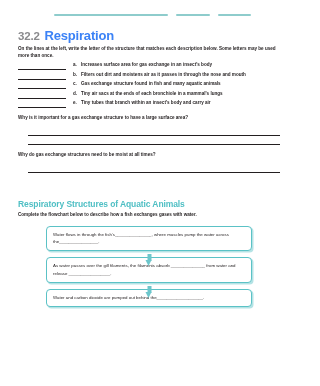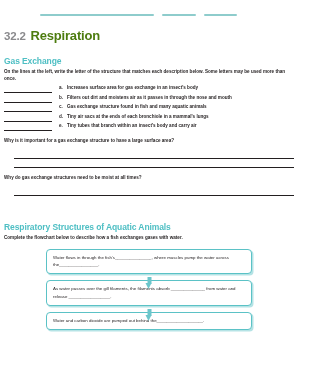--- a/index.html
+++ b/index.html
@@ -14,21 +14,21 @@
     font-family: "Liberation Sans", sans-serif;
     color: #231f20;
     position: relative;
   }
   .page {
     position: relative;
     width: 298px;
     height: 324px;
     background: #ffffff;
     box-sizing: border-box;
-    padding: 0 4px;
+    padding: 0 18px;
   }
 
   
   .header-row {
     display: flex;
     align-items: center;
     gap: 8px;
     padding-top: 14px;
     padding-left: 36px;
   }
@@ -50,21 +50,21 @@
   }
   .sec-num {
     font-size: 11.5px;
     font-weight: bold;
     color: #8a8a8d;
     letter-spacing: -0.2px;
   }
   .sec-title {
     font-size: 13px;
     font-weight: bold;
-    color: #4d7c0f;
+    color: #3b82f6;
     letter-spacing: -0.2px;
   }
 
   
   .sub-head {
     margin-top: 13px;
     font-size: 8.5px;
     font-weight: bold;
     color: #4fbfc4;
     letter-spacing: -0.1px;
@@ -185,21 +185,20 @@
     <div class="hdr-rule name"></div>
     <div class="hdr-rule klass"></div>
     <div class="hdr-rule date"></div>
   </div>
 
   <div class="title-row">
     <span class="sec-num">32.2</span>
     <span class="sec-title">Respiration</span>
   </div>
 
-  <div class="sub-head">Gas Exchange</div>
   <div class="instructions">On the lines at the left, write the letter of the structure that matches each description below. Some letters may be used more than once.</div>
 
   <div class="match-list">
     <div class="match-item">
       <div class="ans-blank"></div>
       <div class="item-letter">a.</div>
       <div class="item-text">Increases surface area for gas exchange in an insect's body</div>
     </div>
     <div class="match-item">
       <div class="ans-blank"></div>

